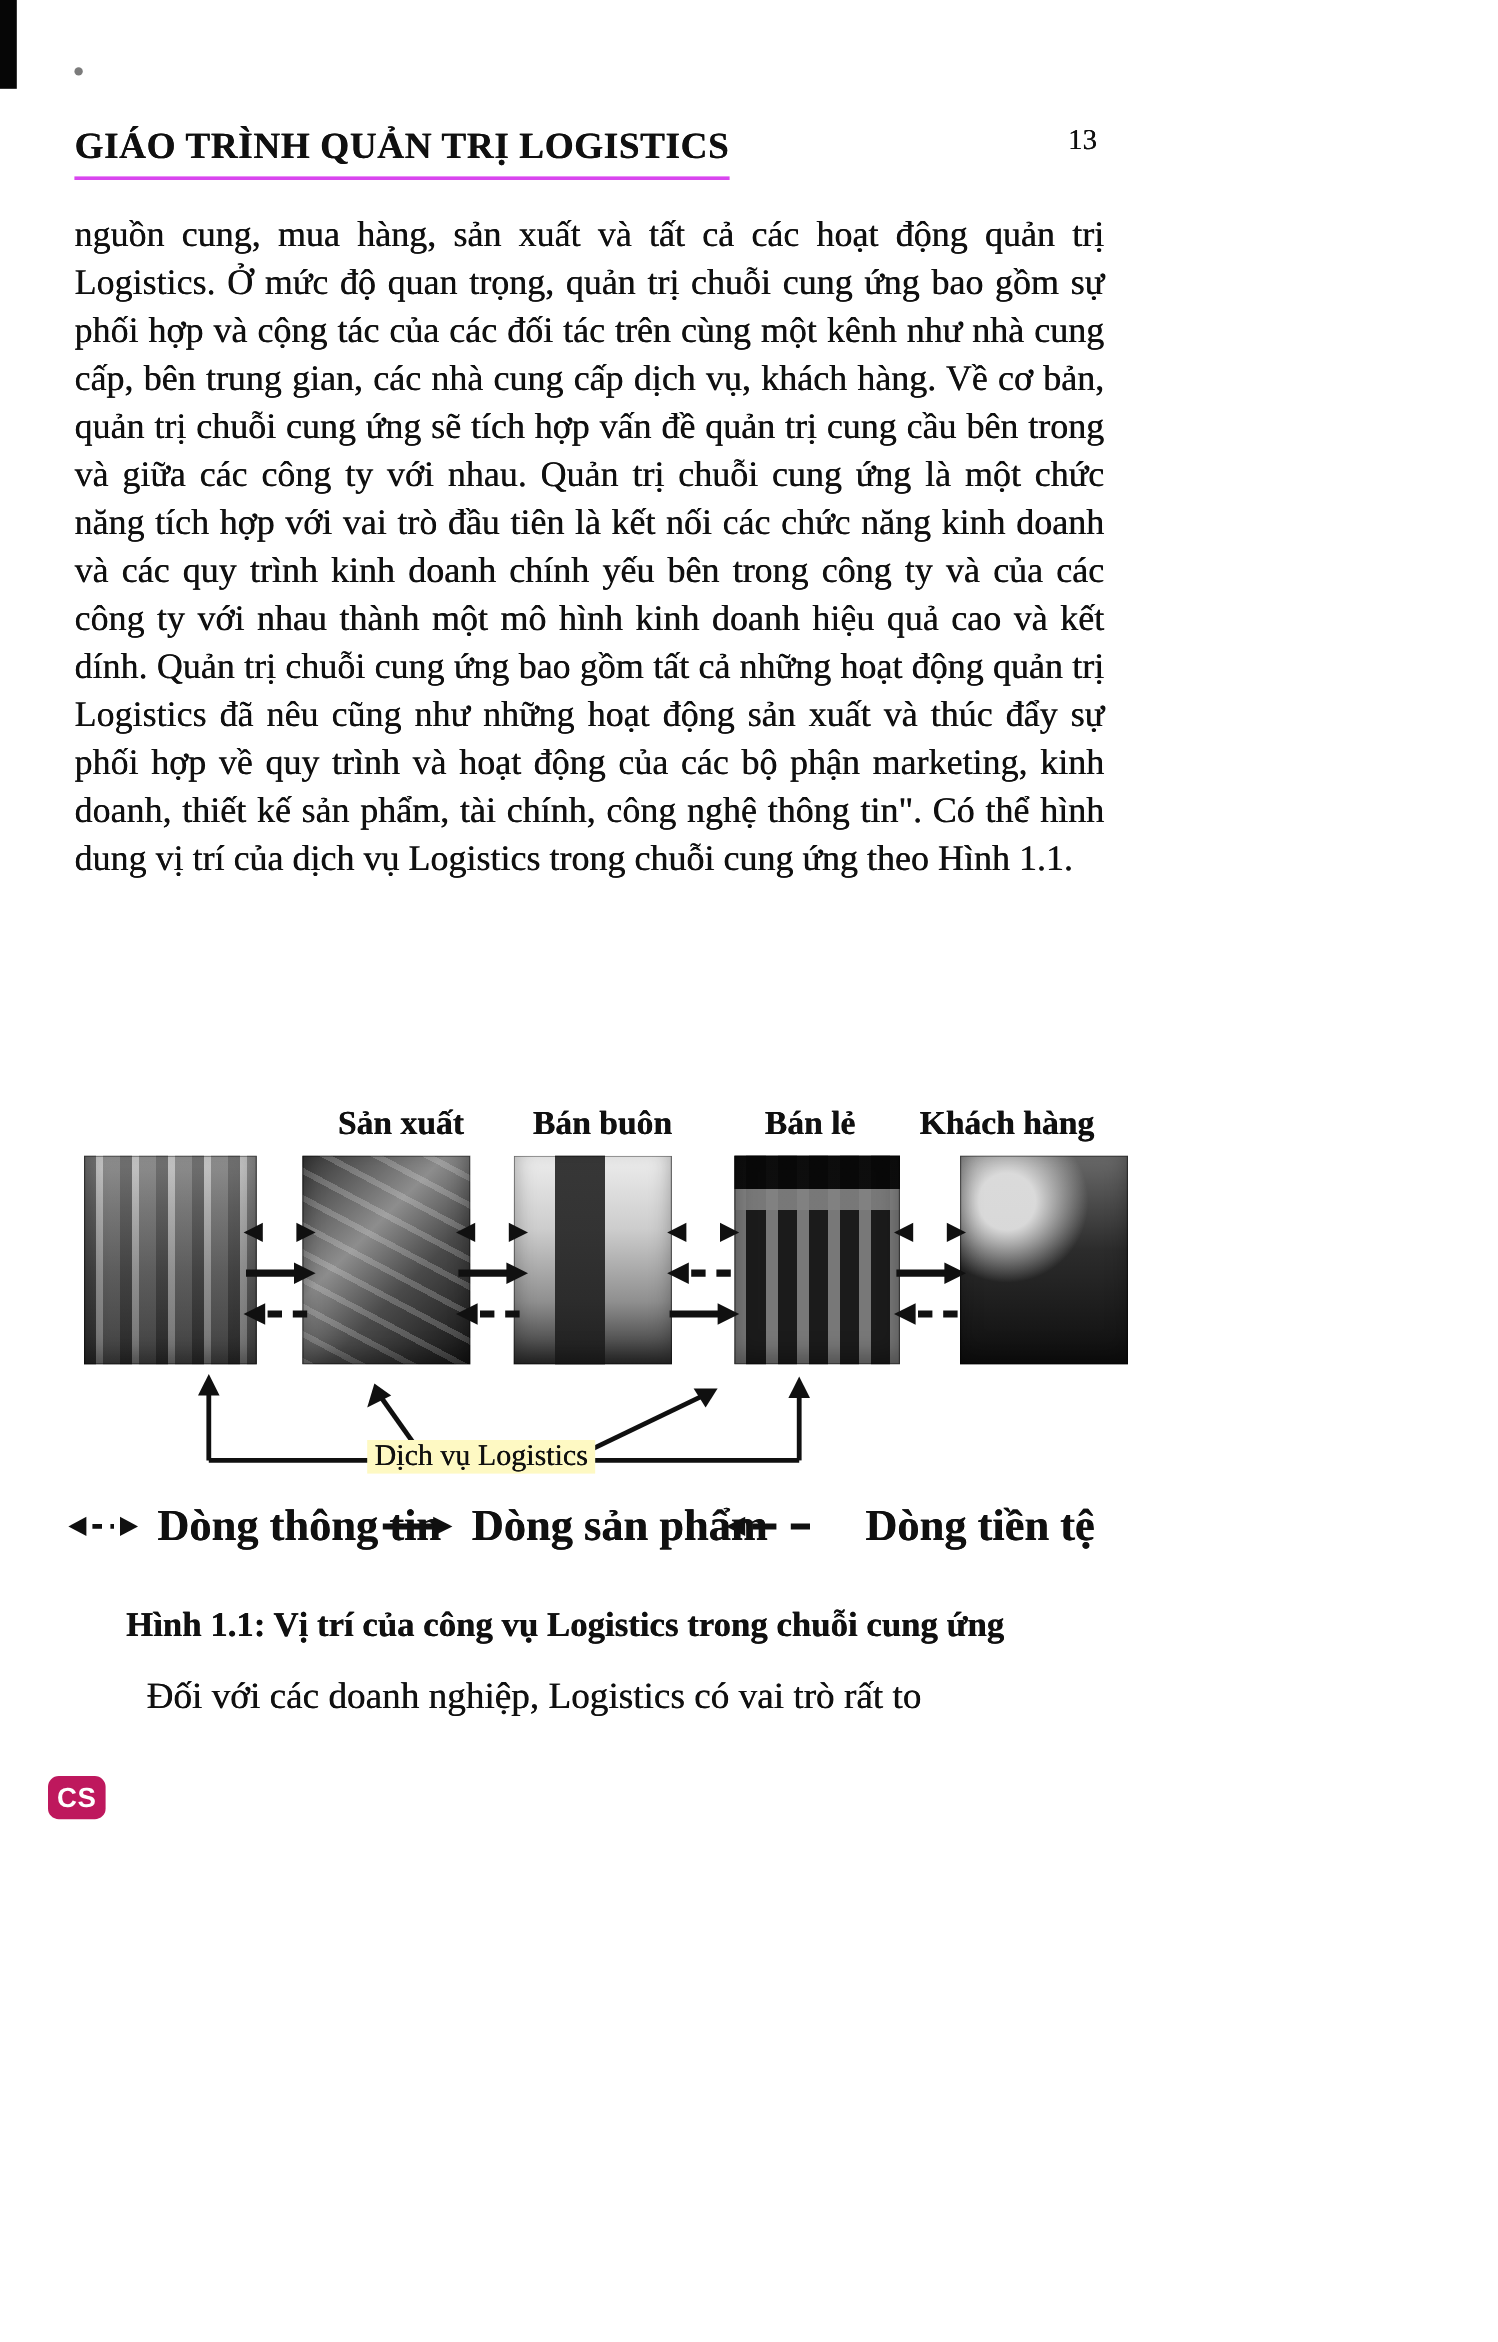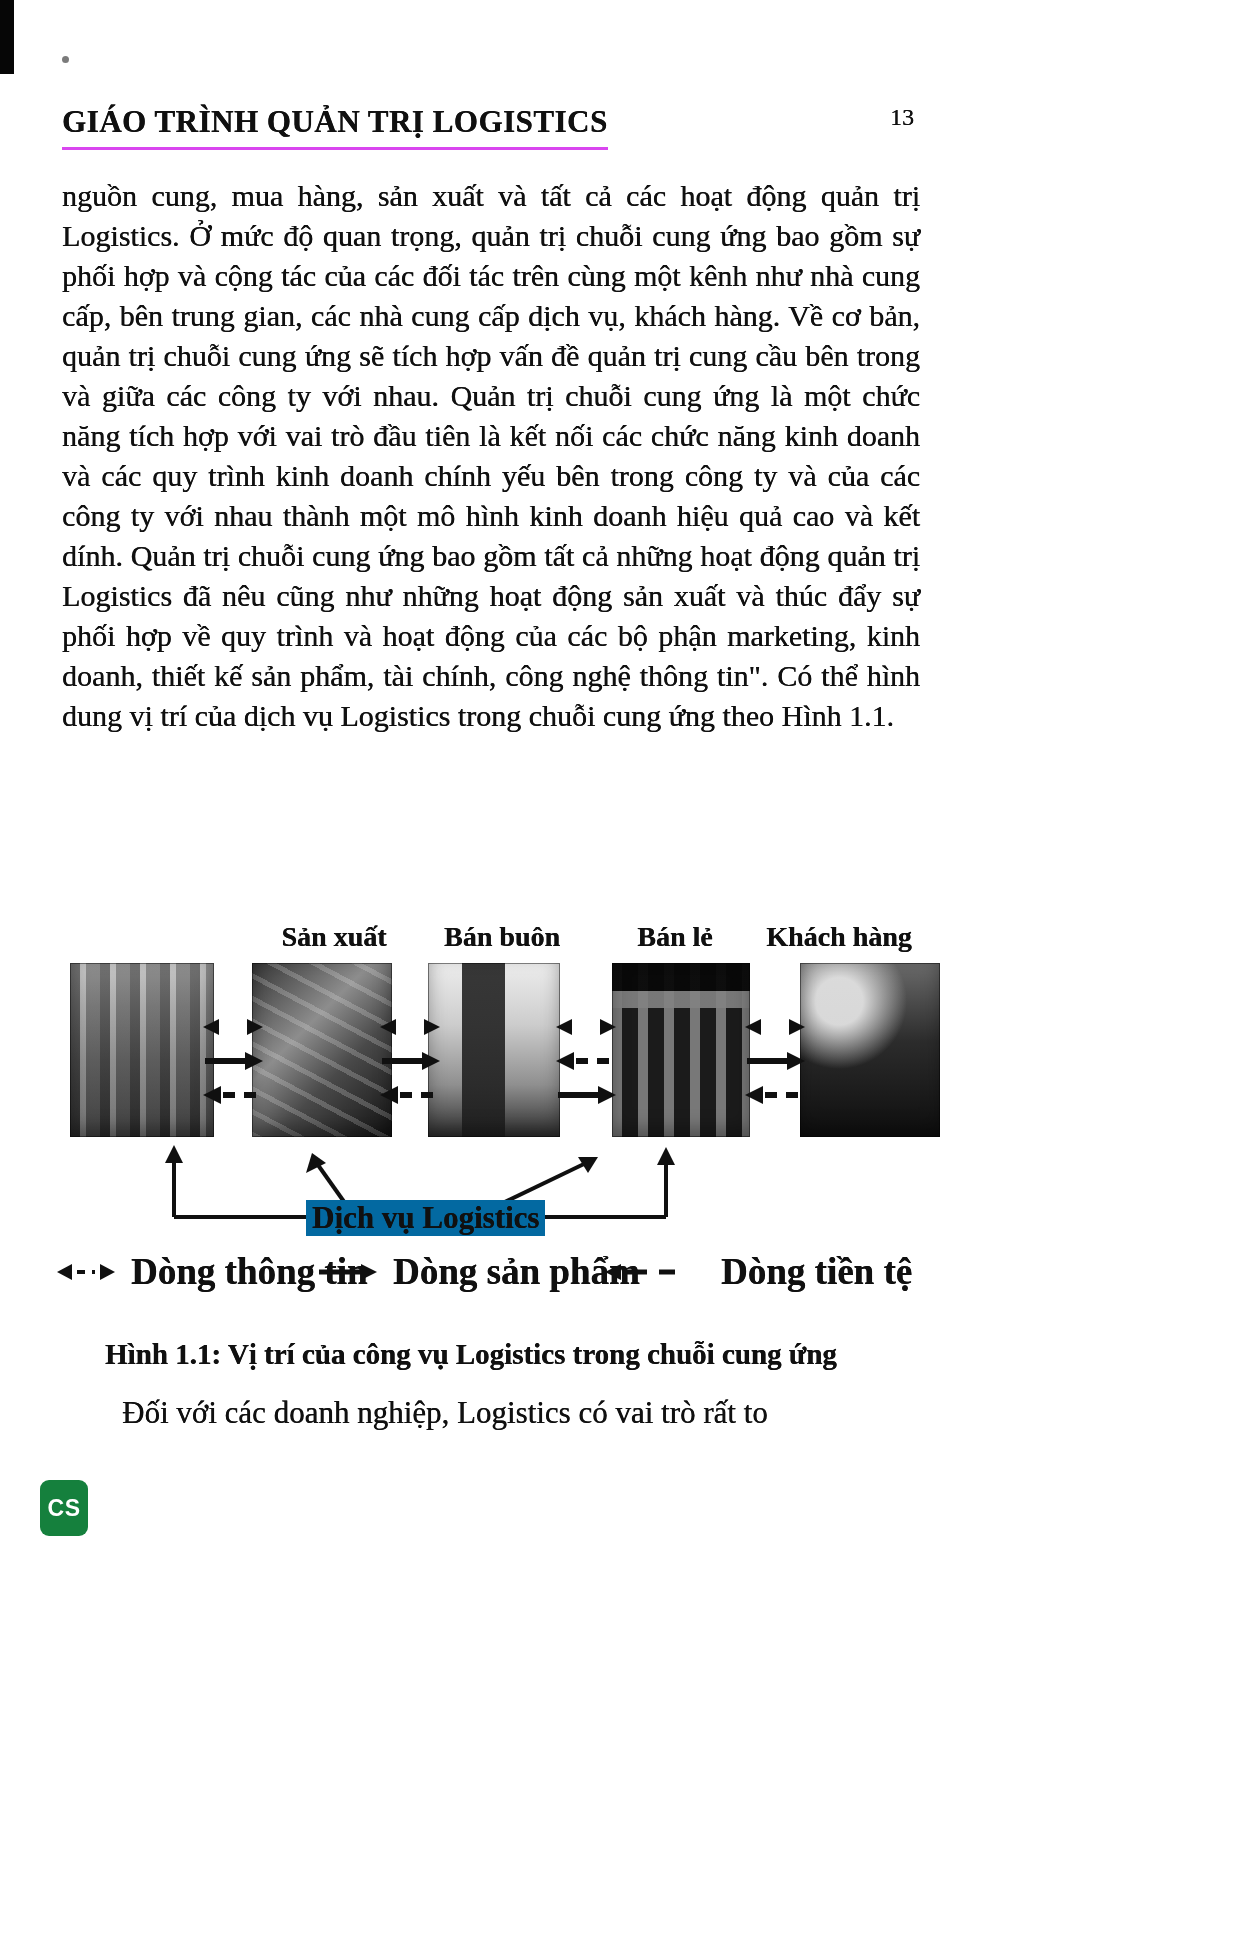--- a/index.html
+++ b/index.html
@@ -46,22 +46,22 @@
       linear-gradient(90deg, rgba(0,0,0,0) 0 26%, rgba(30,30,30,.88) 26% 58%, rgba(0,0,0,0) 58%),
       linear-gradient(180deg,#ededed 0%,#cdcdcd 35%,#8f8f8f 70%,#2e2e2e 100%);}
   .p4{left:558px;width:138px;background:
       linear-gradient(180deg, rgba(8,8,8,.95) 0 16%, rgba(130,130,130,.9) 16% 26%, rgba(0,0,0,0) 26%),
       repeating-linear-gradient(90deg,#787878 0 10px,#1b1b1b 10px 26px);}
   .p5{left:746px;width:140px;background:
       radial-gradient(circle at 28% 22%, rgba(225,225,225,.95) 0 14%, rgba(225,225,225,0) 40%),
       linear-gradient(180deg,#6a6a6a 0%,#2c2c2c 45%,#0e0e0e 100%);}
   .arrows-layer{position:absolute;left:0;top:0;width:910px;height:330px;pointer-events:none;}
   .bracket-label{
-    position:absolute;left:252px;top:285px;background:#0369a1;padding:0 6px;
-    font-weight:700;font-size:31px;white-space:nowrap;text-shadow:.3px 0 0 currentColor;
+    position:absolute;left:252px;top:285px;background:#fef9c3;padding:0 6px;
+    font-weight:400;font-size:25px;white-space:nowrap;text-shadow:.3px 0 0 currentColor;
   }
   
   .legend{position:absolute;left:55px;top:1250px;width:840px;height:46px;}
   .legend-item{position:absolute;top:0;display:inline-flex;align-items:center;gap:14px;}
   .legend-item.l1{left:0;}
   .legend-item.l2{left:262px;}
   .legend-item.l3{left:548px;gap:44px;}
   .legend-label{font-weight:700;font-size:37px;white-space:nowrap;text-shadow:.3px 0 0 currentColor;}
   
   .caption{
@@ -69,21 +69,21 @@
     font-weight:700;font-size:29px;text-shadow:.3px 0 0 currentColor;
   }
   .closing{
     position:absolute;left:62px;top:1392px;width:858px;
     font-size:31px;line-height:42px;text-indent:60px;text-shadow:.35px 0 0 currentColor;
   }
   
   .footer{position:absolute;left:40px;top:1480px;display:flex;align-items:center;gap:16px;
     font-family:"Liberation Sans","DejaVu Sans",sans-serif;}
   .footer-logo{
-    width:48px;height:56px;border-radius:9px;background:#15803d;
+    width:48px;height:36px;border-radius:9px;background:#be185d;
     display:flex;align-items:center;justify-content:center;
     color:#ffffff;font-weight:700;font-size:23px;letter-spacing:.5px;
   }
   .footer-text{color:#9d9d9d;font-size:36px;}
   .ink{fill:#101010;}
   .ink-stroke{stroke:#101010;}
 </style>
 </head>
 <body>
 

